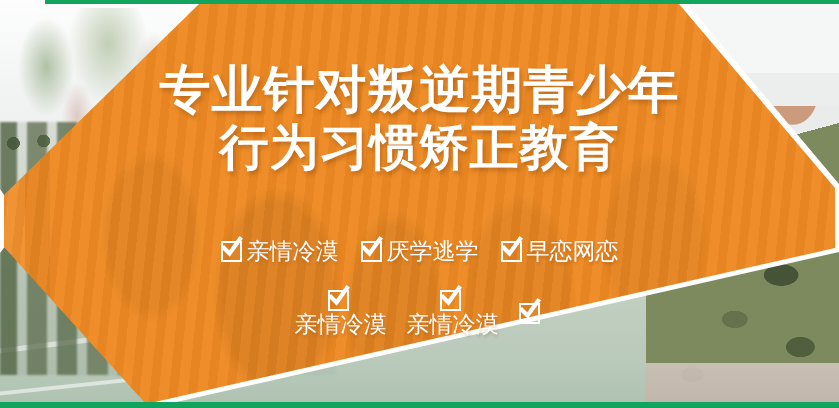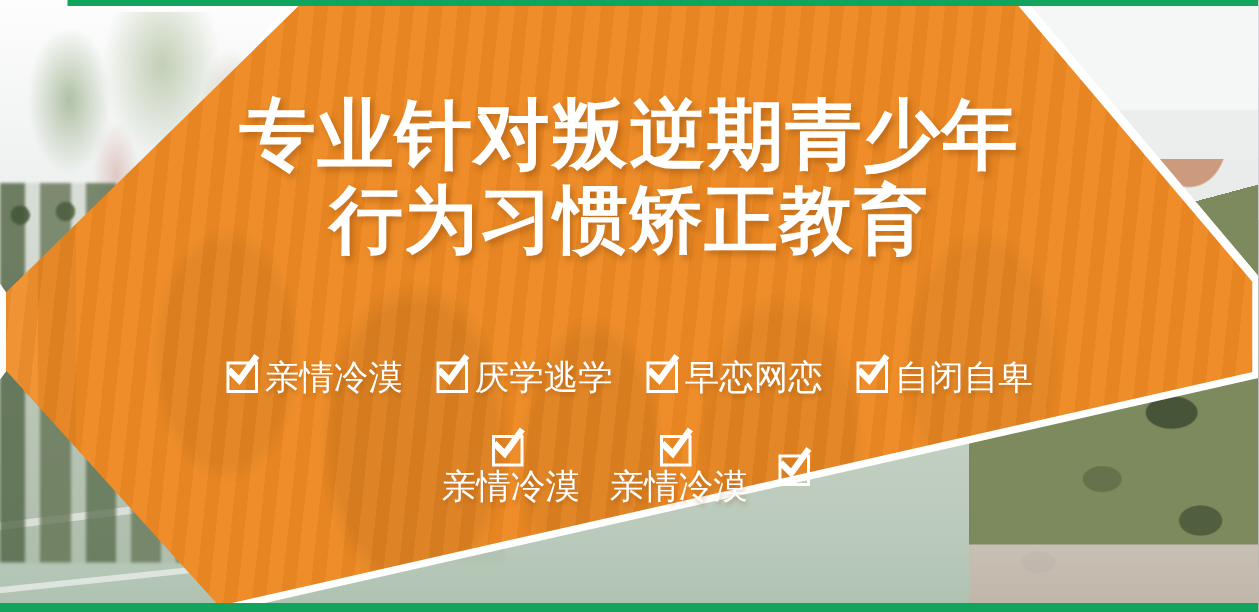--- a/index.html
+++ b/index.html
@@ -257,28 +257,20 @@
           <span class="cbox-label">厌学逃学</span>
         </div>
         <div class="check-item">
           <span class="cbox">
             <svg viewBox="0 0 24 24" aria-hidden="true">
                 <path d="M4 13 L9.5 18.5 L20 4" fill="none" stroke="#ffffff" stroke-width="4.2" stroke-linecap="square" stroke-linejoin="miter"></path>
               </svg>
           </span>
           <span class="cbox-label">早恋网恋</span>
         </div>
-        <div class="check-item">
-          <span class="cbox">
-            <svg viewBox="0 0 24 24" aria-hidden="true">
-                <path d="M4 13 L9.5 18.5 L20 4" fill="none" stroke="#ffffff" stroke-width="4.2" stroke-linecap="square" stroke-linejoin="miter"></path>
-              </svg>
-          </span>
-          <span class="cbox-label">自闭自卑</span>
-        </div>
       </div>
 
       <div class="check-row row2">
         <div class="check-item">
           <span class="cbox">
             <svg viewBox="0 0 24 24" aria-hidden="true">
                 <path d="M4 13 L9.5 18.5 L20 4" fill="none" stroke="#ffffff" stroke-width="4.2" stroke-linecap="square" stroke-linejoin="miter"></path>
               </svg>
           </span>
           <span class="cbox-label">亲情冷漠</span>

